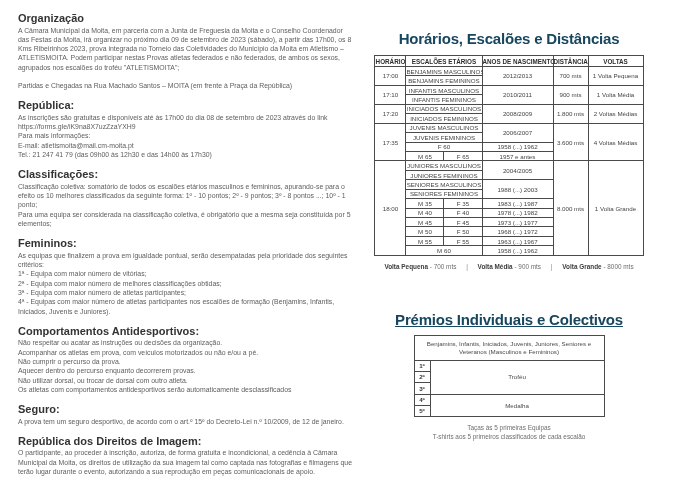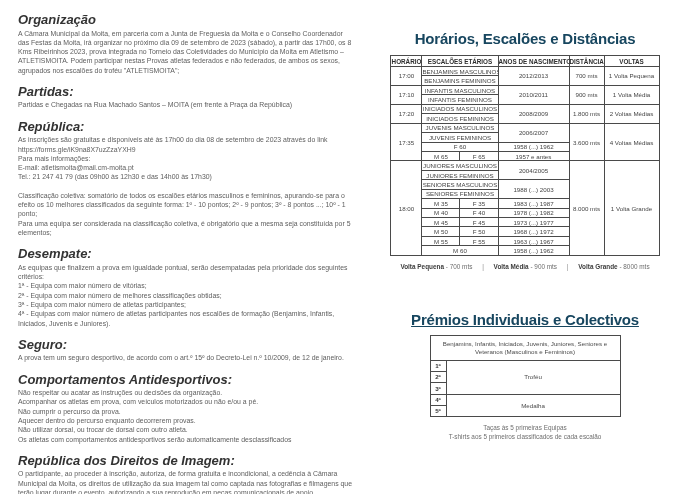--- a/index.html
+++ b/index.html
@@ -2,25 +2,25 @@
 <html><head>
 <meta charset="utf-8">
 <style>
   html,body{margin:0;padding:0;background:#ffffff;}
   .page{position:relative;width:700px;height:494px;background:#ffffff;overflow:hidden;
         font-family:"Liberation Sans","DejaVu Sans",sans-serif;}
 
   
   .leftcol{position:absolute;left:18px;top:12px;width:336px;}
   .sec{margin:0 0 9px 0;}
-  .sec h3{font-size:13px;font-weight:bold;color:#333333;margin:0 0 1.5px 0;font-style:italic;}
+  .sec h3{font-size:11px;font-weight:bold;color:#333333;margin:0 0 1.5px 0;}
   .sec .ln{font-size:6.9px;color:#5d5d5d;line-height:9.3px;}
 
   
-  .rightcol{position:absolute;left:388px;top:0;width:274px;}
+  .rightcol{position:absolute;left:372px;top:0;width:274px;}
   .rtitle{font-size:15px;font-weight:bold;color:#17465f;text-align:center;
           margin:30px 0 0 0;letter-spacing:-0.2px;}
   .rtitle.second{margin-top:41px;text-decoration:underline;}
 
   table.sched{margin:8px auto 0 auto;border-collapse:collapse;width:268px;
               table-layout:fixed;border:1.4px solid #3a3a3a;}
   .sched th,.sched td{border:0.8px solid #4a4a4a;font-size:6.2px;color:#454545;
               text-align:center;vertical-align:middle;padding:0;height:8.45px;
               line-height:7px;white-space:nowrap;overflow:hidden;}
   .sched th{font-weight:bold;color:#2d2d2d;height:10px;font-size:6.3px;}
@@ -44,59 +44,59 @@
 <div class="page">
 
   <div class="leftcol">
 
     <div class="sec">
       <h3>Organização</h3>
       <div class="ln">A Câmara Municipal da Moita, em parceria com a Junta de Freguesia da Moita e o Conselho Coordenador das Festas da Moita, irá organizar no próximo dia 09 de setembro de 2023 (sábado), a partir das 17h00, os 8 Kms Ribeirinhos 2023, prova integrada no Torneio das Coletividades do Município da Moita em Atletismo – ATLETISMOITA. Podem participar nestas Provas atletas federados e não federados, de ambos os sexos, agrupados nos escalões do troféu "ATLETISMOITA";</div>
     </div>
 
     <div class="sec">
-      <h3>Partidas:</h3>
       <div class="ln">Partidas e Chegadas na Rua Machado Santos – MOITA (em frente à Praça da República)</div>
     </div>
 
     <div class="sec">
       <h3>República:</h3>
       <div class="ln">As inscrições são gratuitas e disponíveis até às 17h00 do dia 08 de setembro de 2023 através do link https://forms.gle/iK9na8X7uzZzaYXH9</div>
       <div class="ln">Para mais informações:</div>
       <div class="ln">E-mail: atletismoita@mail.cm-moita.pt</div>
       <div class="ln">Tel.: 21 247 41 79 (das 09h00 às 12h30 e das 14h00 às 17h30)</div>
     </div>
 
     <div class="sec">
+      <h3>Classificações:</h3>
       <div class="ln">Classificação coletiva: somatório de todos os escalões etários masculinos e femininos, apurando-se para o efeito os 10 melhores classificados da seguinte forma: 1º - 10 pontos; 2º - 9 pontos; 3º - 8 pontos ...; 10º - 1 ponto;</div>
       <div class="ln">Para uma equipa ser considerada na classificação coletiva, é obrigatório que a mesma seja constituída por 5 elementos;</div>
     </div>
 
     <div class="sec">
-      <h3>Desempate:</h3>
+      <h3>Femininos:</h3>
       <div class="ln">As equipas que finalizem a prova em igualdade pontual, serão desempatadas pela prioridade dos seguintes critérios:</div>
       <div class="ln">1ª - Equipa com maior número de vitórias;</div>
       <div class="ln">2ª - Equipa com maior número de melhores classificações obtidas;</div>
       <div class="ln">3ª - Equipa com maior número de atletas participantes;</div>
       <div class="ln">4ª - Equipas com maior número de atletas participantes nos escalões de formação (Benjamins, Infantis, Iniciados, Juvenis e Juniores).</div>
-    </div>
-
-    <div class="sec">
-      <h3>Seguro:</h3>
-      <div class="ln">A prova tem um seguro desportivo, de acordo com o art.º 15º do Decreto-Lei n.º 10/2009, de 12 de janeiro.</div>
     </div>
 
     <div class="sec">
       <h3>Comportamentos Antidesportivos:</h3>
       <div class="ln">Não respeitar ou acatar as instruções ou decisões da organização.</div>
       <div class="ln">Acompanhar os atletas em prova, com veículos motorizados ou não e/ou a pé.</div>
       <div class="ln">Não cumprir o percurso da prova.</div>
       <div class="ln">Aquecer dentro do percurso enquanto decorrerem provas.</div>
       <div class="ln">Não utilizar dorsal, ou trocar de dorsal com outro atleta.</div>
       <div class="ln">Os atletas com comportamentos antidesportivos serão automaticamente desclassificados</div>
+    </div>
+
+    <div class="sec">
+      <h3>Seguro:</h3>
+      <div class="ln">A prova tem um seguro desportivo, de acordo com o art.º 15º do Decreto-Lei n.º 10/2009, de 12 de janeiro.</div>
     </div>
 
     <div class="sec">
       <h3>República dos Direitos de Imagem:</h3>
       <div class="ln">O participante, ao proceder à inscrição, autoriza, de forma gratuita e incondicional, a cedência à Câmara Municipal da Moita, os direitos de utilização da sua imagem tal como captada nas fotografias e filmagens que terão lugar durante o evento, autorizando a sua reprodução em peças comunicacionais de apoio.</div>
     </div>
 
 
   </div>
 

